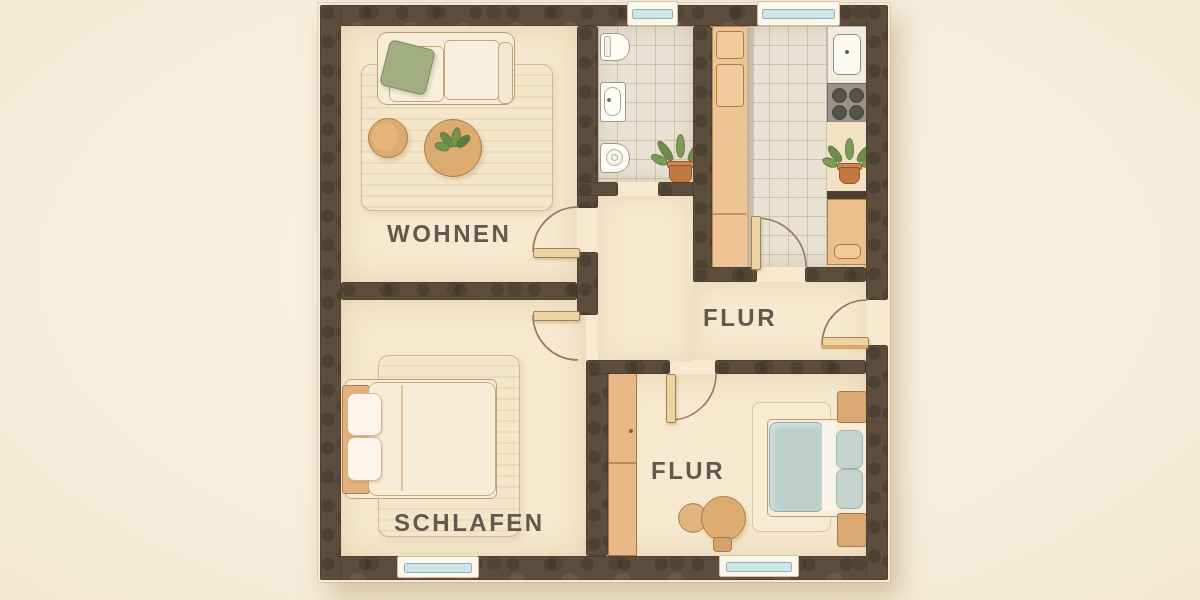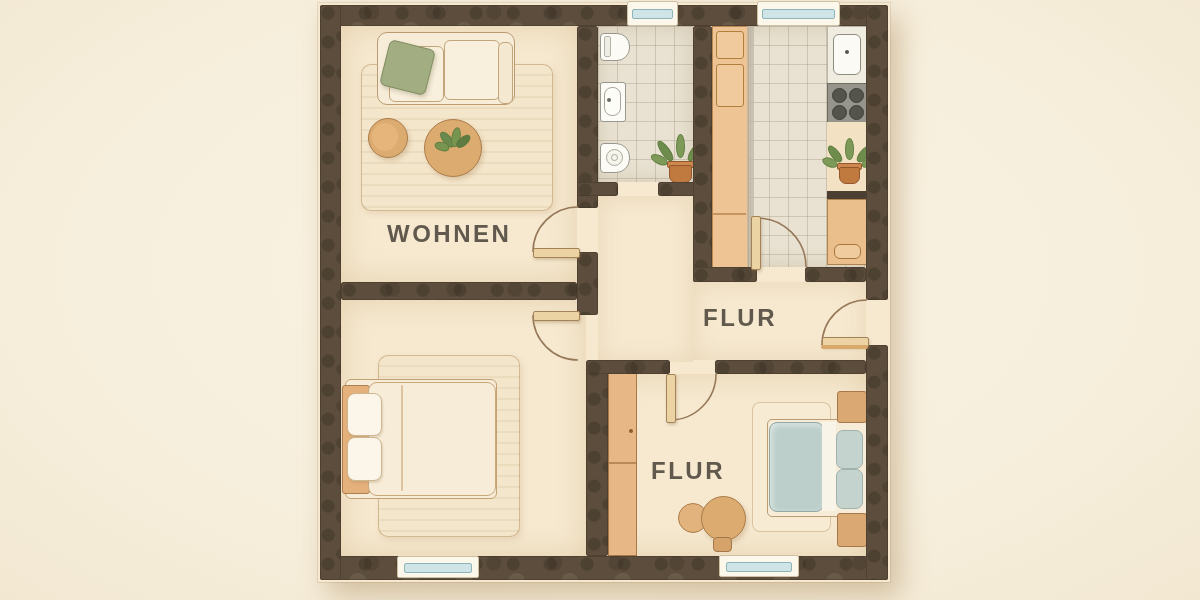--- a/index.html
+++ b/index.html
@@ -203,16 +203,17 @@
   </svg>
 
   <div class="abs leafdoor" style="left:533px;top:248px;width:45px;height:8px;"></div>
   <div class="abs leafdoor" style="left:533px;top:311px;width:45px;height:8px;"></div>
   <div class="abs leafdoor" style="left:666px;top:374px;width:8px;height:47px;"></div>
   <div class="abs leafdoor" style="left:751px;top:216px;width:8px;height:52px;"></div>
   <div class="abs leafdoor" style="left:822px;top:337px;width:45px;height:8px;"></div>
   <div class="abs woodline" style="left:821px;top:345px;width:47px;height:4px;border-radius:2px;"></div>
 
   <div class="abs room-label" style="left:387px;top:220px;">WOHNEN</div>
+  <div class="abs room-label" style="left:394px;top:509px;">SCHLAFEN</div>
   <div class="abs room-label" style="left:687px;top:304px;margin-left:16px;">FLUR</div>
   <div class="abs room-label" style="left:651px;top:457px;">FLUR</div>
 
 </div>
 
 </body></html>

